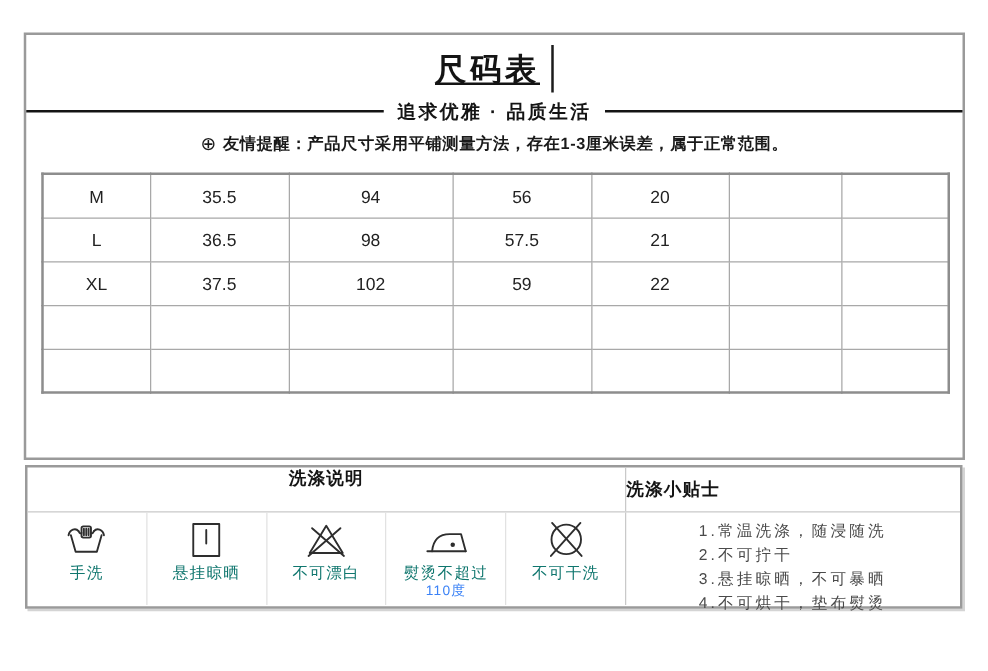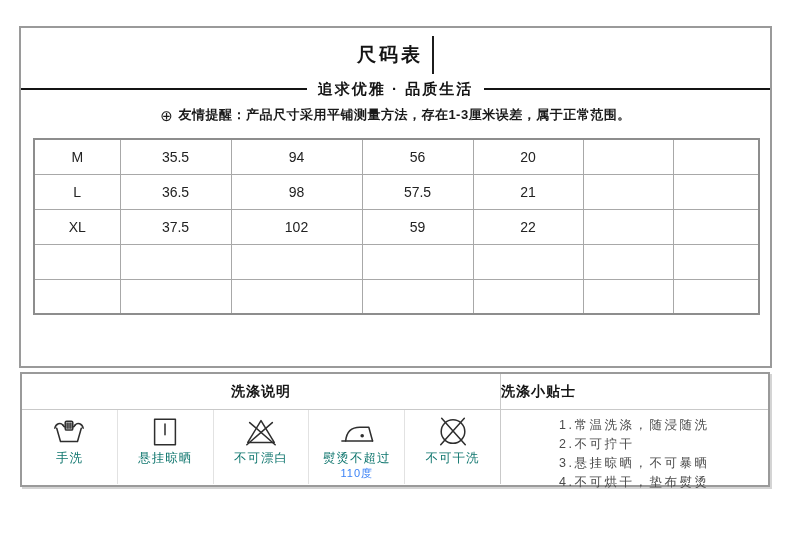--- a/index.html
+++ b/index.html
@@ -5,42 +5,42 @@
   * { margin:0; padding:0; box-sizing:border-box; }
   html,body { background:#fff; }
   body { font-family:"Liberation Sans","DejaVu Sans",sans-serif; color:#1f1f1f; }
   .canvas { position:relative; width:790px; height:537px; background:#ffffff; overflow:hidden; }
 
   
   .outer-box { position:absolute; left:19px; top:26px; width:753px; height:342px;
                border:2px solid #9a9a9a; background:#fff; padding-top:6px; }
 
   .title-row { height:42px; display:flex; align-items:center; justify-content:center; }
-  .page-title { font-size:19px; font-weight:bold; letter-spacing:3px; color:#141414; }
+  .page-title { font-size:25px; font-weight:bold; letter-spacing:3px; color:#141414;text-decoration:underline; }
   .title-bar { width:2px; height:38px; background:#1c1c1c; margin-left:9px; }
 
   .subtitle-row { margin-top:4px; height:18px; display:flex; align-items:center; }
   .subtitle-line { flex:1; height:2px; background:#141414; }
   .subtitle-text { font-size:15px; font-weight:bold; letter-spacing:2px; margin:0 11px; color:#141414; white-space:nowrap; }
 
   .notice-row { margin-top:9px; height:16px; display:flex; align-items:center; justify-content:center;
                 font-size:13px; font-weight:bold; color:#1a1a1a; letter-spacing:0.5px; white-space:nowrap; }
   .notice-icon { font-size:15px; font-weight:normal; margin-right:5px; line-height:1; }
 
   table.size-table { margin:15px 0 0 12px; border-collapse:collapse; table-layout:fixed;
                      border:2px solid #8d8d8d; }
   table.size-table td { border:1px solid #a8a8a8; text-align:center; vertical-align:middle;
                         font-size:14px; color:#222; height:35px; }
   table.size-table tr.head td { height:37px; font-size:15px; font-weight:bold; color:#141414; }
 
   
   .care-panel { position:absolute; left:20px; top:372px; width:750px; height:115px;
                 border:2px solid #9a9a9a; background:#fff; box-shadow:2px 2px 0 #d4d4d4; }
   .care-header { display:flex; height:36px; border-bottom:1px solid #c9c9c9; }
-  .care-header-left { width:479px; border-right:1px solid #c9c9c9; display:flex; align-items:center; justify-content:center; }
+  .care-header-left { width:479px; border-right:1px solid #c9c9c9; display:flex; align-items:flex-start; justify-content:center; }
   .care-header-right { flex:1; display:flex; align-items:center; justify-content:flex-start; }
   .care-header-title { font-size:14px; font-weight:bold; letter-spacing:1px; color:#141414; }
 
   .care-body { display:flex; height:74px; }
   .care-symbols { width:479px; border-right:1px solid #c9c9c9; display:flex; }
   .sym-cell { flex:1; display:flex; flex-direction:column; align-items:center; padding-top:5px;
               border-right:1px solid #e2e2e2; }
   .sym-cell:last-child { border-right:none; }
   .sym-icon { width:34px; height:34px; }
   .sym-icon svg { width:34px; height:34px; stroke:#2e2e2e; stroke-width:1.6; fill:none; stroke-linecap:round; stroke-linejoin:round; }

